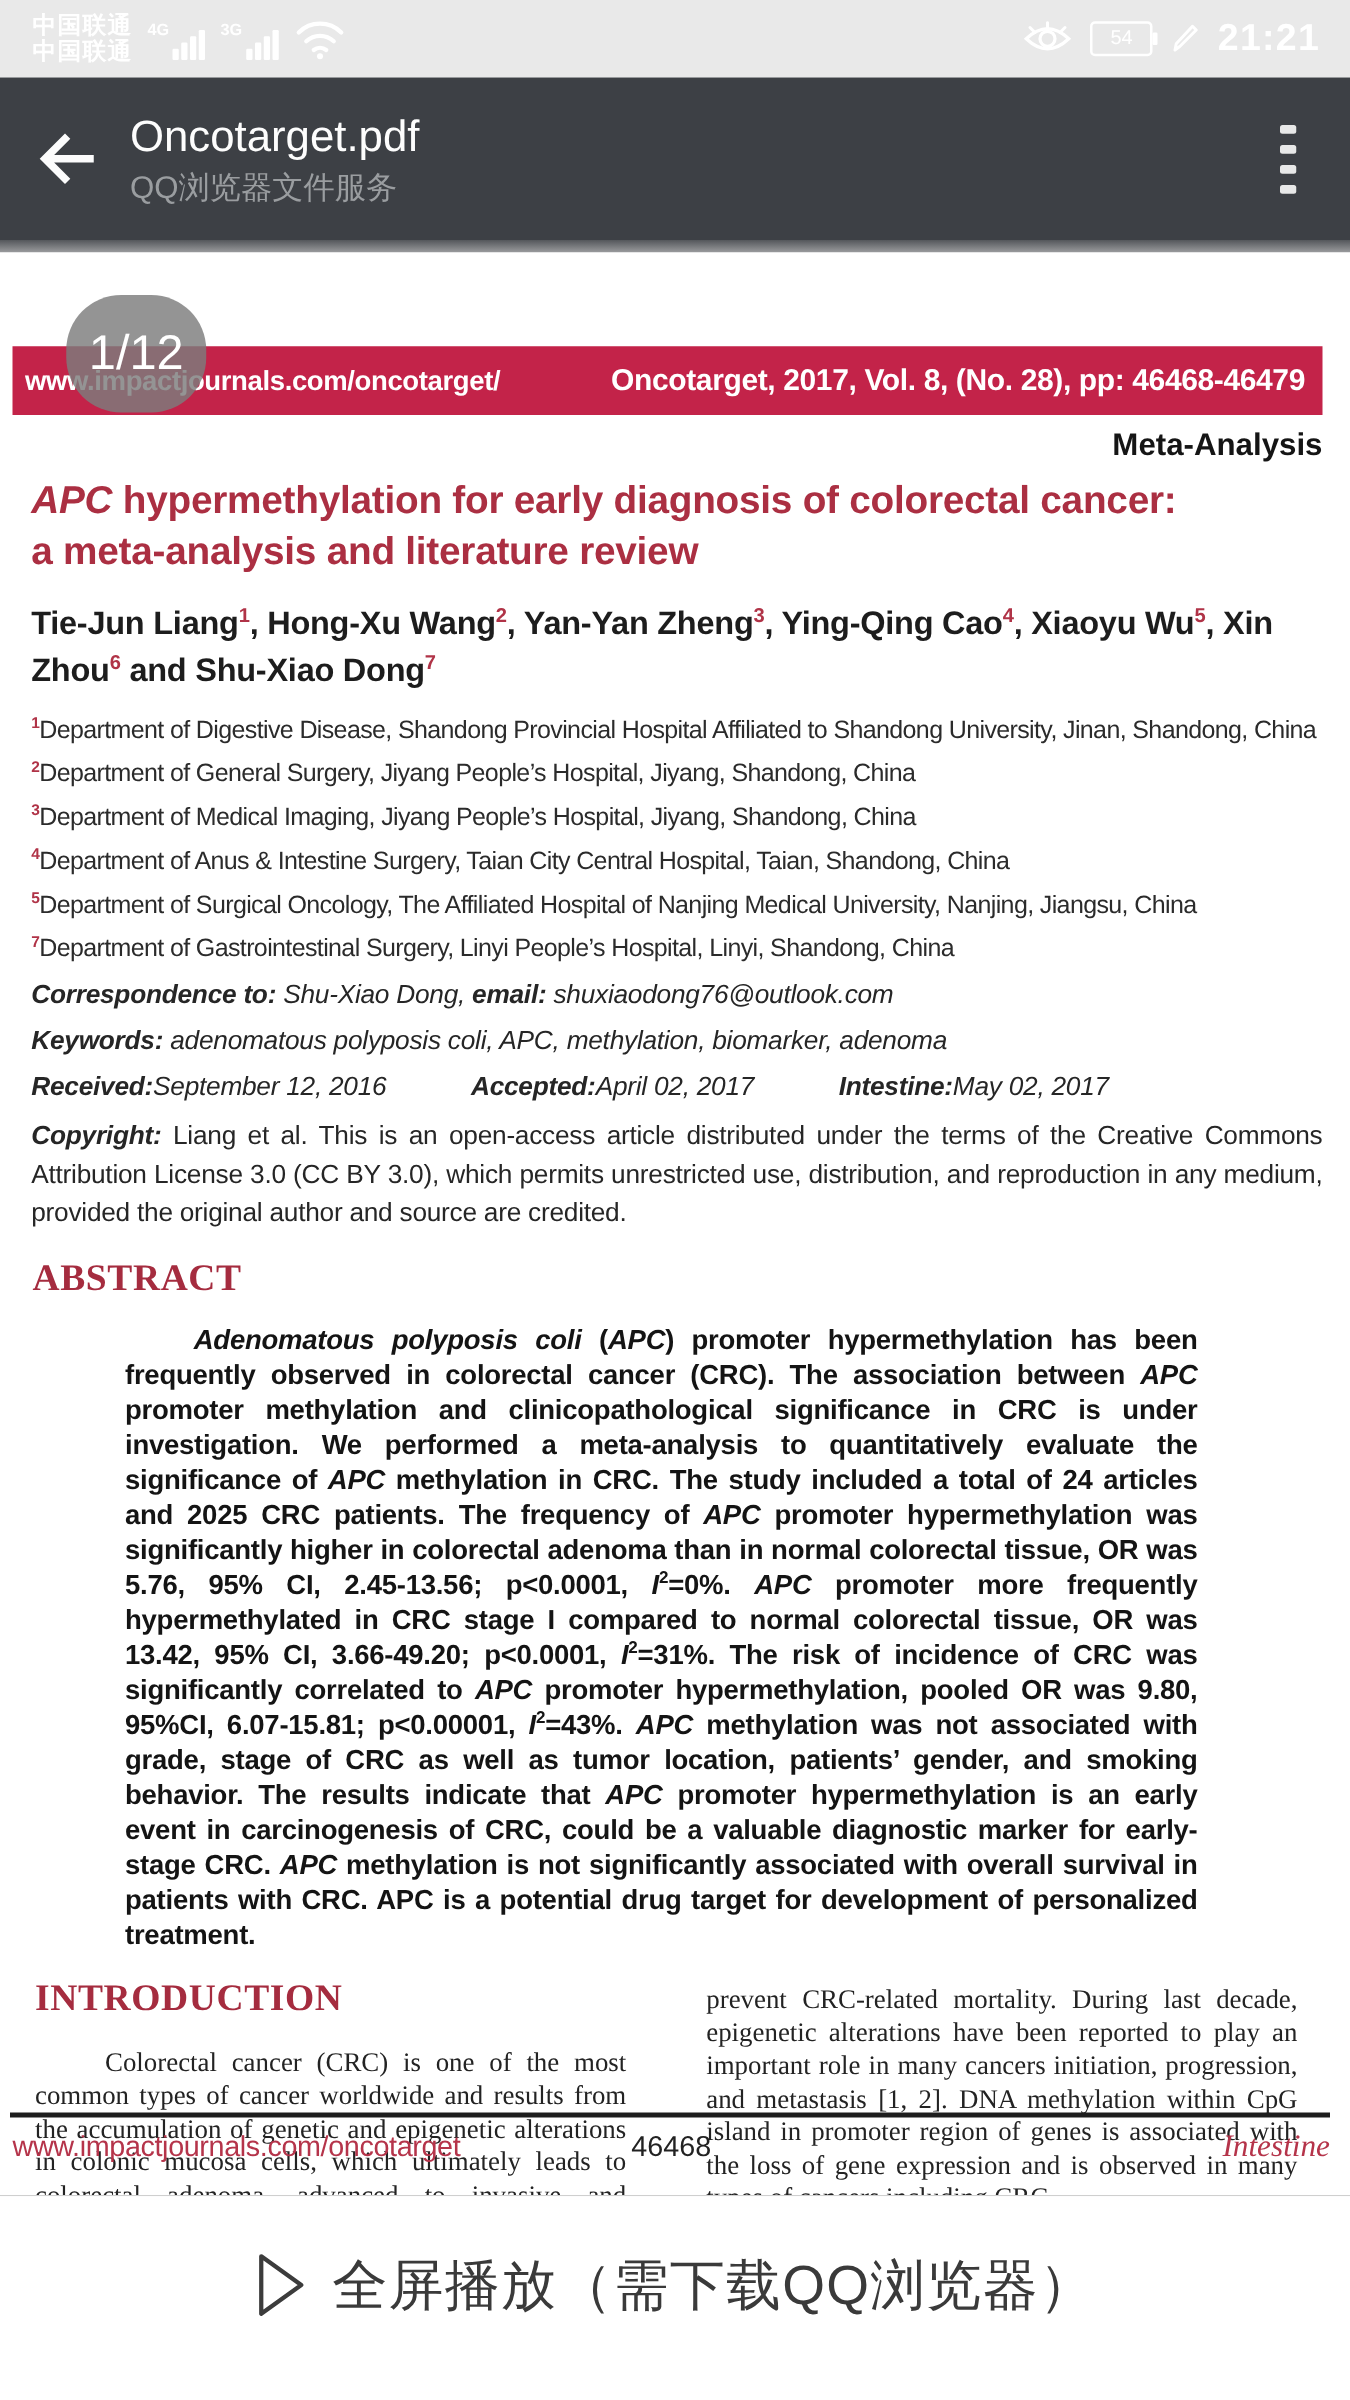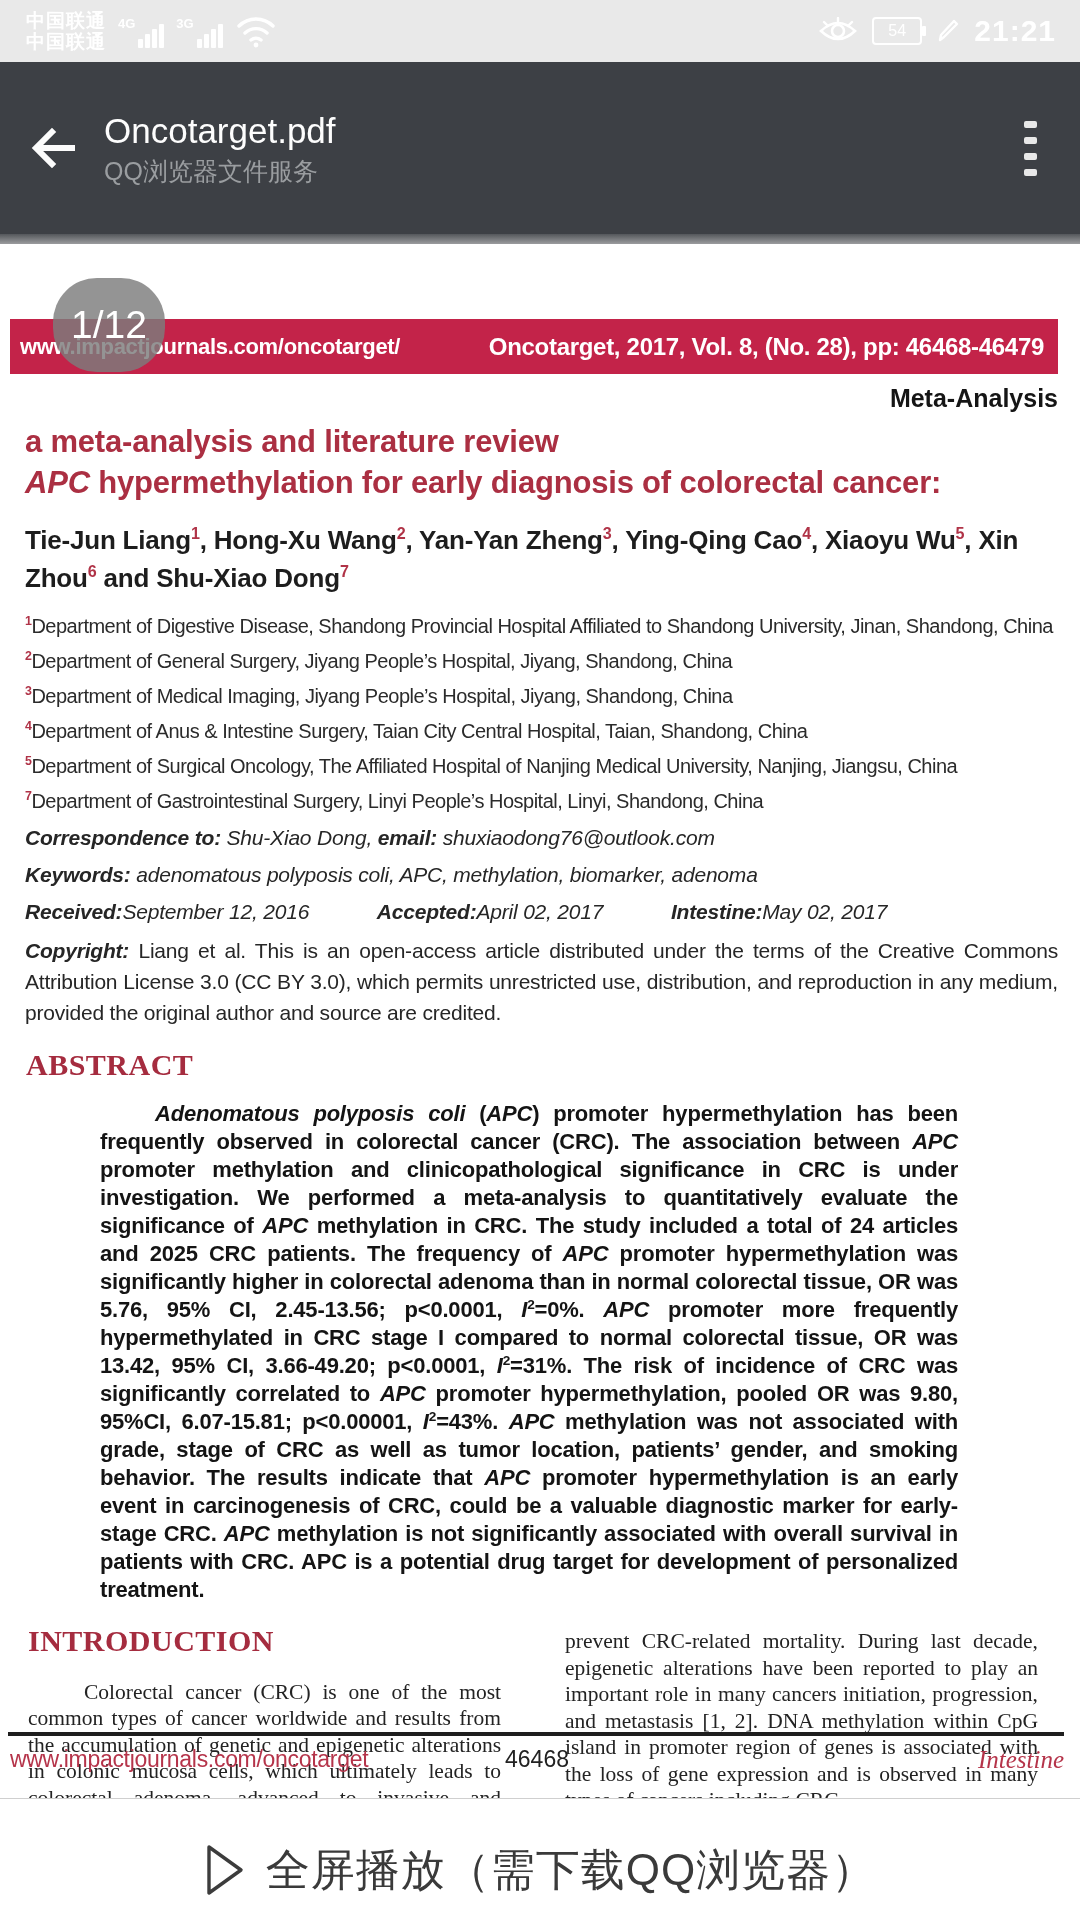--- a/index.html
+++ b/index.html
@@ -21,21 +21,21 @@
   .bars{display:flex;align-items:flex-end;gap:2px;}
   .bars i{display:block;width:5px;background:#fff;border-radius:1px;}
   .b1{height:9px;}.b2{height:14px;}.b3{height:19px;}.b4{height:24px;}
   .sb-right{display:flex;align-items:center;gap:14px;}
   .battery{position:relative;width:50px;height:28px;border:2px solid #fff;border-radius:4px;
     display:flex;align-items:center;justify-content:center;font-size:16px;color:#fff;}
   .battery:after{content:"";position:absolute;right:-6px;top:7px;width:4px;height:10px;background:#fff;border-radius:1px;}
   .sb-time{font-size:30px;font-weight:bold;letter-spacing:1px;}
 
   
-  .app-header{height:172px;background:#3d4045;display:flex;align-items:center;padding:0 30px 0 22px;}
+  .app-header{height:130px;background:#3d4045;display:flex;align-items:center;padding:0 30px 0 22px;}
   .back-btn{width:64px;height:80px;display:flex;align-items:center;justify-content:center;flex:0 0 auto;}
   .h-titles{margin-left:18px;flex:1;min-width:0;}
   .h-title{color:#fdfdfd;font-size:35px;line-height:44px;font-weight:400;}
   .h-sub{color:#9a9da0;font-size:25px;line-height:32px;margin-top:2px;}
   .menu-btn{width:40px;height:100px;display:flex;flex-direction:column;align-items:center;
     justify-content:center;gap:9px;flex:0 0 auto;}
   .menu-btn i{display:block;width:13px;height:7px;background:#e8e8e8;border-radius:2px;}
   .header-strip{height:10px;background:linear-gradient(#54575b,#9b9c9e);}
 
   
@@ -163,22 +163,22 @@
     </div>
 
     <div class="journal-bar">
       <span class="jb-left">www.impactjournals.com/oncotarget/</span>
       <span class="jb-right">Oncotarget, 2017, Vol. 8, (No. 28), pp: 46468-46479</span>
     </div>
 
     <div class="category">Meta-Analysis</div>
 
     <div class="article-title">
+      <div><span class="it">APC</span><span> hypermethylation for early diagnosis of colorectal cancer:</span></div>
       <div>a meta-analysis and literature review</div>
-      <div><span class="it">APC</span><span> hypermethylation for early diagnosis of colorectal cancer:</span></div>
     </div>
 
     <div class="authors"><span>Tie-Jun Liang</span><sup class="red" style="color: var(--sup_red,#b03347);">1</sup><span>, Hong-Xu Wang</span><sup class="red" style="color: var(--sup_red,#b03347);">2</sup><span>, Yan-Yan Zheng</span><sup class="red" style="color: var(--sup_red,#b03347);">3</sup><span>, Ying-Qing Cao</span><sup class="red" style="color: var(--sup_red,#b03347);">4</sup><span>, Xiaoyu Wu</span><sup class="red" style="color: var(--sup_red,#b03347);">5</sup><span>, Xin Zhou</span><sup class="red" style="color: var(--sup_red,#b03347);">6</sup><span> and Shu-Xiao Dong</span><sup class="red" style="color: var(--sup_red,#b03347);">7</sup></div>
 
     <div class="affiliations">
       <div class="affil"><sup>1</sup><span>Department of Digestive Disease, Shandong Provincial Hospital Affiliated to Shandong University, Jinan, Shandong, China</span></div>
       <div class="affil"><sup>2</sup><span>Department of General Surgery, Jiyang People’s Hospital, Jiyang, Shandong, China</span></div>
       <div class="affil"><sup>3</sup><span>Department of Medical Imaging, Jiyang People’s Hospital, Jiyang, Shandong, China</span></div>
       <div class="affil"><sup>4</sup><span>Department of Anus &amp; Intestine Surgery, Taian City Central Hospital, Taian, Shandong, China</span></div>
       <div class="affil"><sup>5</sup><span>Department of Surgical Oncology, The Affiliated Hospital of Nanjing Medical University, Nanjing, Jiangsu, China</span></div>

